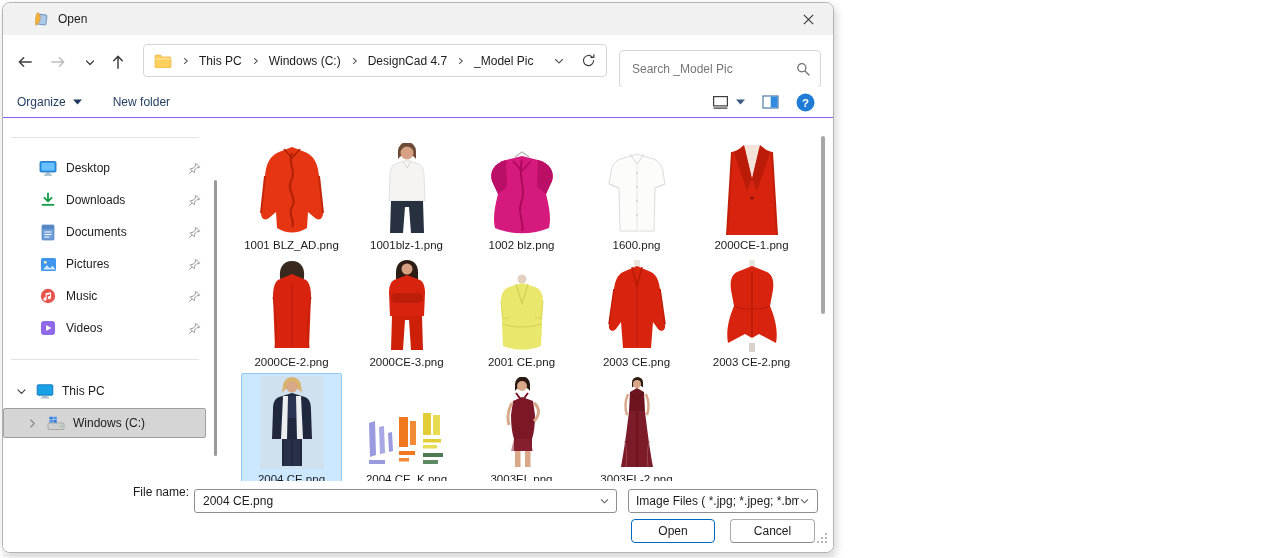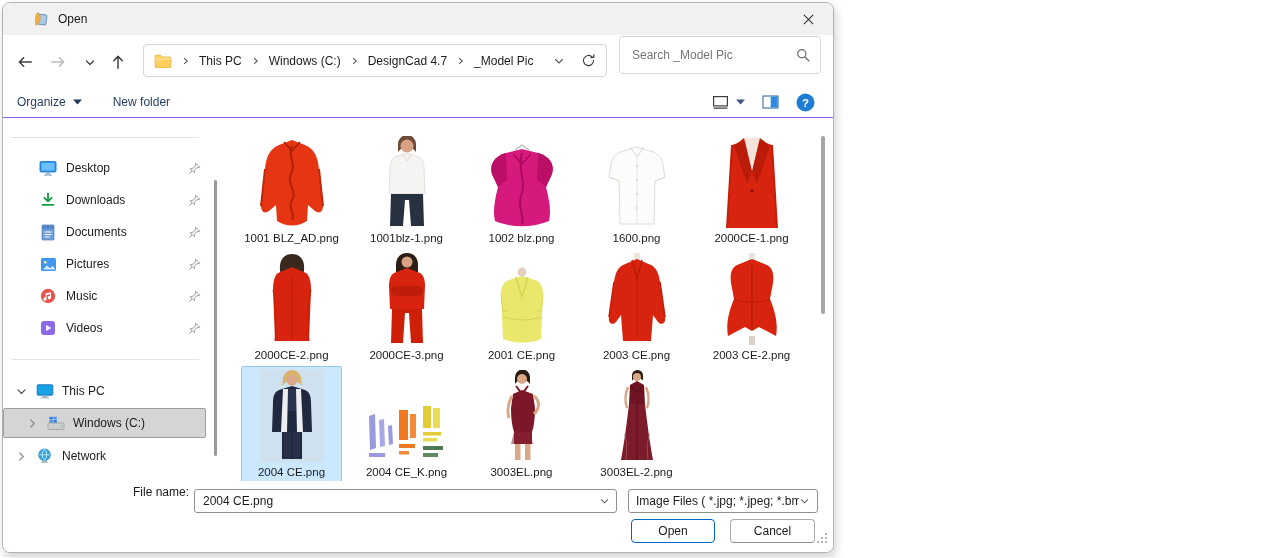--- a/index.html
+++ b/index.html
@@ -13,21 +13,21 @@
   .close-btn{position:absolute;right:10px;top:6px;width:30px;height:21px;display:flex;align-items:center;justify-content:center;cursor:default;}
   
   .navbar{position:absolute;top:32px;left:0;right:0;height:52px;background:#fff;}
   .nav-ico{position:absolute;display:flex;}
   .addressbar{position:absolute;left:140px;top:9px;width:464px;height:33px;border:1px solid #d6d6d6;border-radius:4px;
               display:flex;align-items:center;padding:0 10px;box-sizing:border-box;background:#fff;}
   .crumbs{display:flex;align-items:center;font-size:12px;}
   .crumb{padding:0 4px;white-space:nowrap;}
   .crumb-sep{display:flex;margin:0 5px;}
   .addr-right{margin-left:auto;display:flex;align-items:center;gap:16px;}
-  .searchbox{position:absolute;left:616px;top:1px;width:202px;height:38px;border:1px solid #d6d6d6;border-radius:4px;
+  .searchbox{position:absolute;left:616px;top:15px;width:202px;height:38px;border:1px solid #d6d6d6;border-radius:4px;
              display:flex;align-items:center;padding:0 10px;box-sizing:border-box;background:#fff;}
   .searchbox input{flex:1;border:none;outline:none;font-size:12px;font-family:inherit;color:#1b1b1b;background:transparent;min-width:0;}
   .searchbox input::placeholder{color:#767676;}
   
   .cmdbar{position:absolute;top:84px;left:0;right:0;height:31px;background:#fff;border-bottom:1px solid #8b5cf6;
           display:flex;align-items:center;padding:0 14px;box-sizing:border-box;}
   .cmd-item{color:#1f3a5f;font-size:12px;display:flex;align-items:center;gap:7px;}
   .cmd-item + .cmd-item{margin-left:31px;}
   .cmd-right{margin-left:auto;display:flex;align-items:center;gap:17px;padding-right:4px;}
   .views-group{display:flex;align-items:center;gap:7px;}
@@ -37,21 +37,21 @@
   .divider{position:absolute;left:8px;width:188px;height:1px;background:#e3e3e3;}
   .side-item{position:absolute;left:0;width:204px;height:32px;display:flex;align-items:center;padding-left:36px;box-sizing:border-box;font-size:12px;}
   .side-item .ico{width:18px;display:flex;justify-content:center;margin-right:9px;}
   .side-item .pin{position:absolute;left:185px;top:10px;display:flex;}
   .tree-item{position:absolute;left:0;width:204px;height:32px;display:flex;align-items:center;font-size:12px;box-sizing:border-box;}
   .tree-item .chev{width:12px;display:flex;justify-content:center;margin-right:8px;}
   .tree-item .ico{width:19px;display:flex;justify-content:center;margin-right:8px;}
   .tree-sel{background:#d5d5d5;border:1px solid #a0a0a0;border-radius:2px;width:203px;height:30px;}
   .sb-scroll{position:absolute;left:211px;top:61px;width:3px;height:276px;background:#9a9a9a;border-radius:2px;}
   .content{position:absolute;left:228px;top:0;right:0;height:100%;background:#fff;}
-  .grid{position:absolute;left:10px;top:13px;display:grid;grid-template-columns:repeat(5,101px);grid-auto-rows:116px;column-gap:14px;row-gap:1px;}
+  .grid{position:absolute;left:10px;top:20px;display:grid;grid-template-columns:repeat(5,101px);grid-auto-rows:116px;column-gap:14px;row-gap:1px;}
   .cell{display:flex;flex-direction:column;align-items:center;justify-content:flex-end;border:1px solid transparent;border-radius:2px;box-sizing:border-box;padding-bottom:1px;}
   .cell.selected{background:#cce8ff;border-color:#90c8f6;}
   .thumb{display:flex;align-items:flex-end;justify-content:center;margin-bottom:3px;}
   .fname{font-size:11.5px;line-height:15px;color:#1b1b1b;white-space:nowrap;}
   .ct-scroll{position:absolute;right:8px;top:17px;width:4px;height:178px;background:#a6a6a6;border-radius:2px;}
   
   .footer{position:absolute;left:0;right:0;bottom:0;height:71px;background:#fff;}
   .fn-label{position:absolute;left:120px;top:4px;width:66px;text-align:right;font-size:12px;}
   .fn-input{position:absolute;left:191px;top:8px;width:423px;height:24px;border:1px solid #8f8f8f;border-radius:3px;
             font-size:12px;font-family:inherit;padding:0 24px 0 8px;box-sizing:border-box;color:#1b1b1b;}
@@ -337,35 +337,20 @@
                 <circle cx="14.2" cy="10.2" r="1" fill="#7fd08a"></circle>
                 <rect x="2.4" y="0.8" width="3.4" height="2.6" fill="#2f7de1"></rect>
                 <rect x="6.4" y="0.8" width="3.4" height="2.6" fill="#4b93ea"></rect>
                 <rect x="2.4" y="4" width="3.4" height="2.6" fill="#4b93ea"></rect>
                 <rect x="6.4" y="4" width="3.4" height="2.6" fill="#2f7de1"></rect>
               </svg>
             </span>
           <span>Windows  (C:)</span>
         </div>
 
-        <div class="tree-item" style="top:321px;padding-left:12px;">
-          <span class="chev">
-              <svg width="11" height="11" viewBox="0 0 11 11">
-                <path d="M3.8 2l3.5 3.5L3.8 9" stroke="#8a8a8a" stroke-width="1.2" fill="none" stroke-linecap="round"></path>
-              </svg>
-            </span>
-          <span class="ico">
-              <svg width="17" height="16" viewBox="0 0 17 16">
-                <circle cx="8.5" cy="6.8" r="5.8" fill="#35a4dd" stroke="#1b7bb8" stroke-width="0.8"></circle>
-                <path d="M2.7 6.8h11.6M8.5 1a8.6 8.6 0 0 1 0 11.6M8.5 1a8.6 8.6 0 0 0 0 11.6" stroke="#d6eefb" stroke-width="0.8" fill="none"></path>
-                <path d="M6 13.2h5l.8 1.6H5.2z" fill="#8fa5b3"></path>
-              </svg>
-            </span>
-          <span>Network</span>
-        </div>
 
         <div class="sb-scroll"></div>
       </div>
 
       <div class="content">
         <div class="grid">
 
           <div class="cell">
             <span class="thumb">
               <svg width="72" height="92" viewBox="0 0 72 92">

